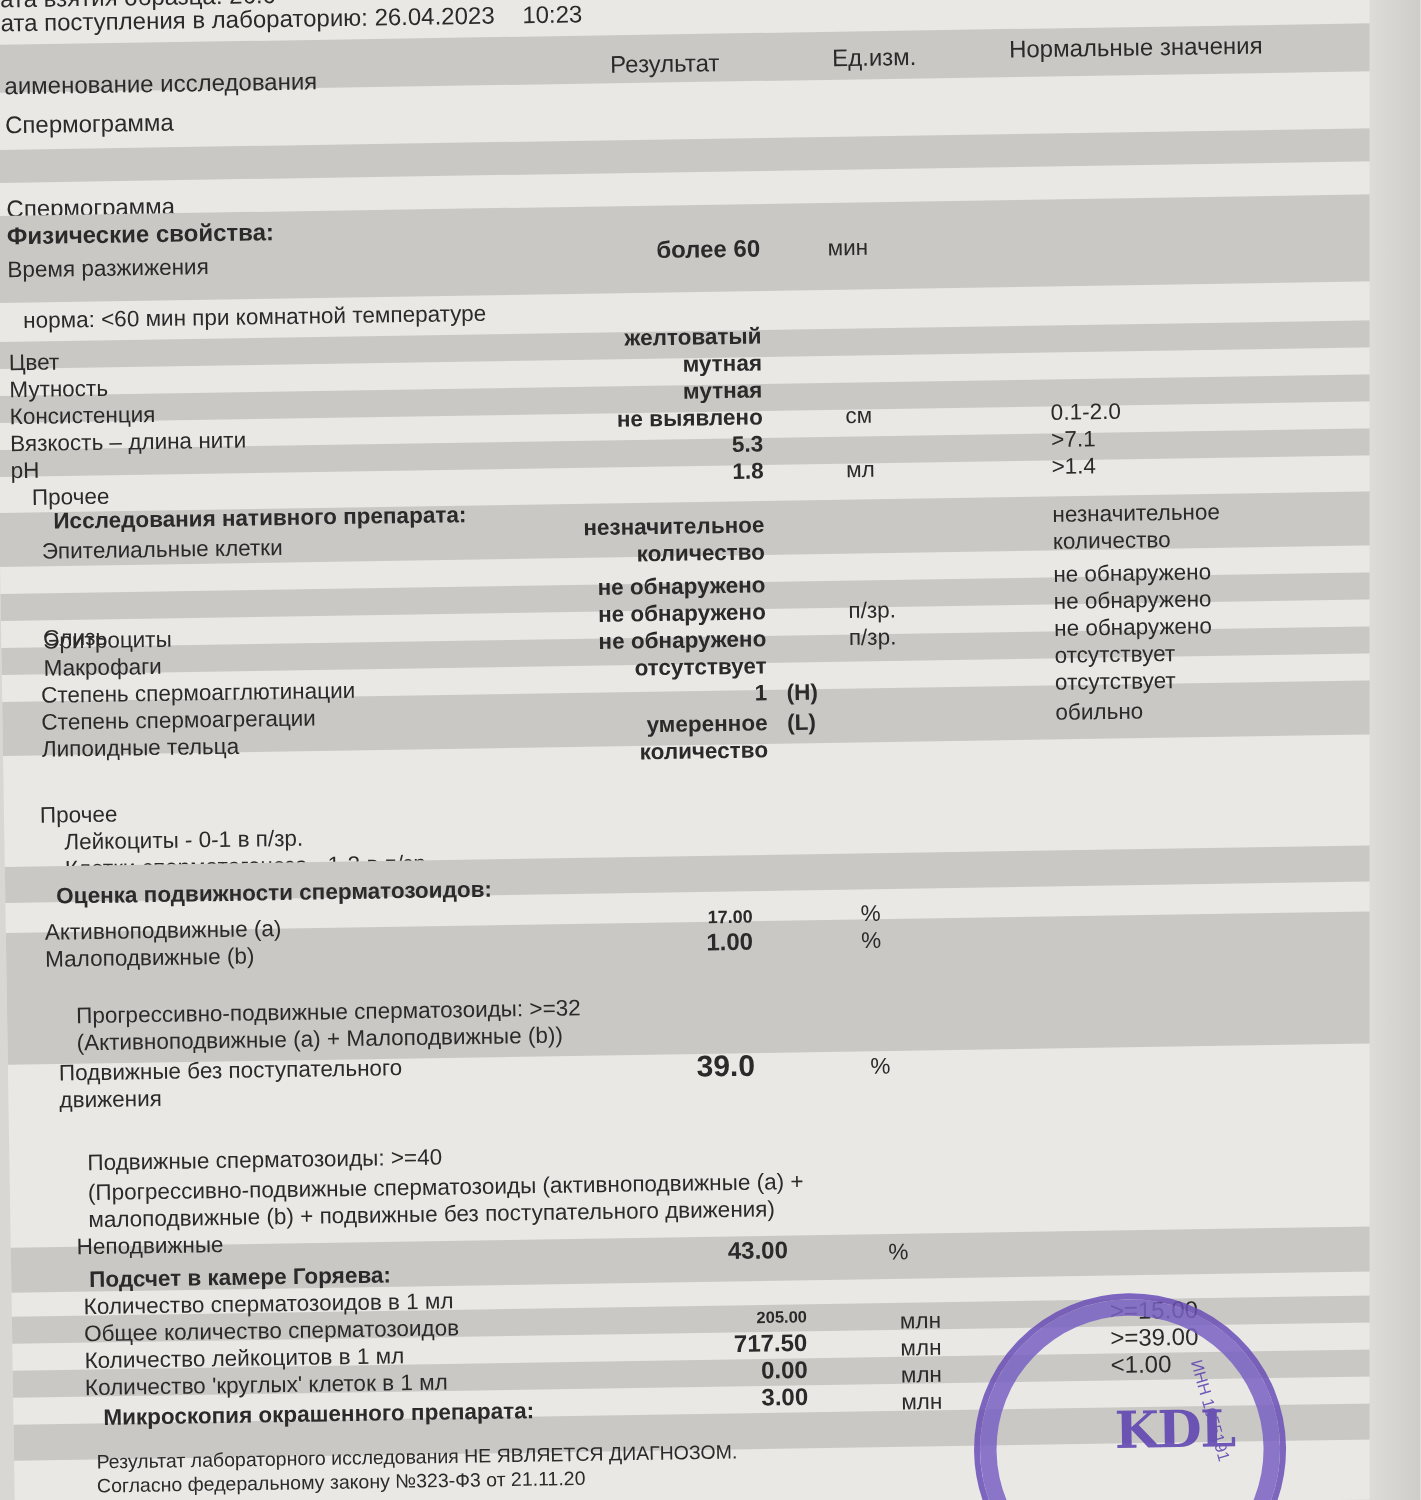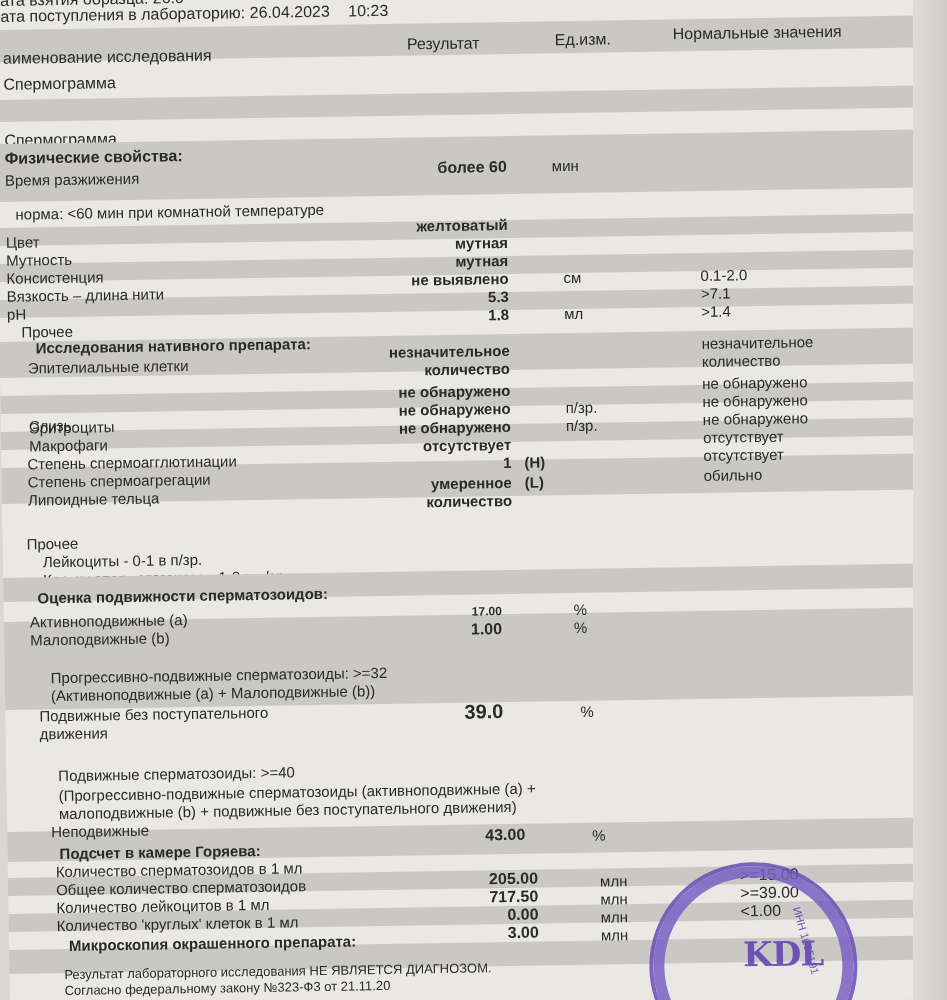--- a/index.html
+++ b/index.html
@@ -215,21 +215,21 @@
   <div class="row" style="top:852px;">
     <span class="c-name bold" style="left:52px">Подсчет в камере Горяева:</span>
   </div>
 
   <div class="band" style="top:884px;height:18px;"></div>
   <div class="band" style="top:920px;height:18px;"></div>
   <div class="band" style="top:956px;height:24px;"></div>
 
   <div class="row" style="top:870px;">
     <span class="c-name" style="left:48px">Количество сперматозоидов в 1 мл</span>
-    <span class="c-res" style="right:400px;font-size:16px;top:14px">205.00</span>
+    <span class="c-res" style="right:400px;font-size:11px;top:14px">205.00</span>
     <span class="c-unit" style="left:592px;top:18px">млн</span>
     <span class="c-norm" style="left:732px;top:14px;font-size:16px">&gt;=15.00</span>
   </div>
   <div class="row" style="top:888px;">
     <span class="c-name" style="left:48px">Общее количество сперматозоидов</span>
     <span class="c-res" style="right:400px;font-size:16px;top:14px">717.50</span>
     <span class="c-unit" style="left:592px;top:18px">млн</span>
     <span class="c-norm" style="left:732px;top:14px;font-size:16px">&gt;=39.00</span>
   </div>
   <div class="row" style="top:906px;">

